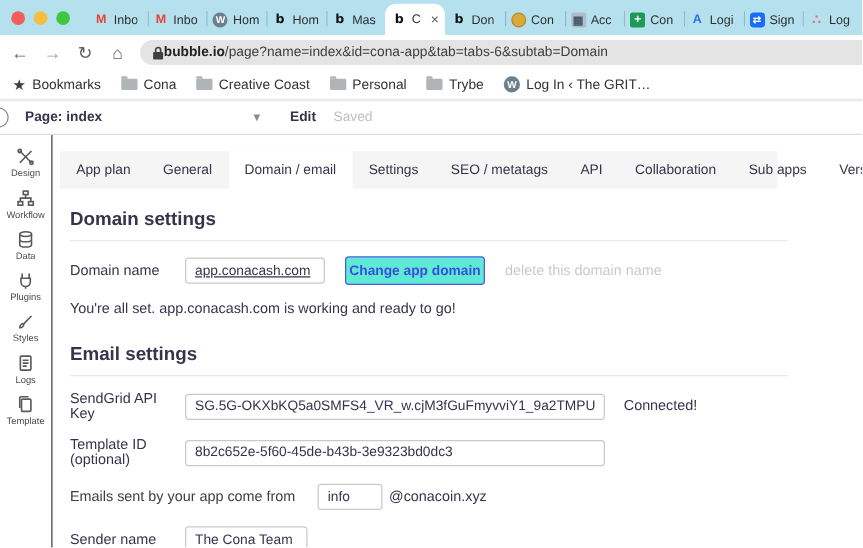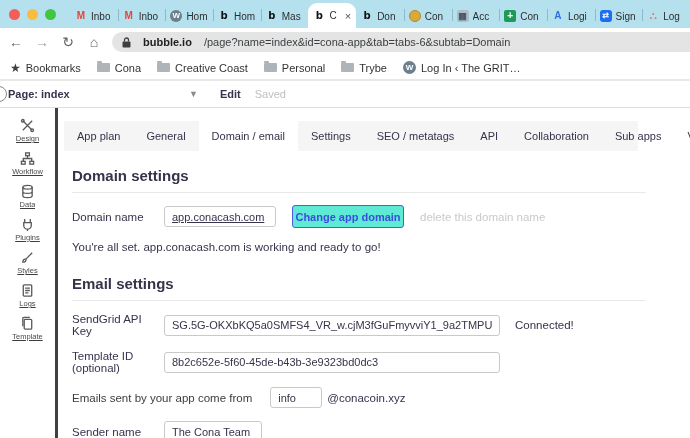--- a/index.html
+++ b/index.html
@@ -31,49 +31,49 @@
   .fav-ads { color:#2f6fe4; font-size:10px; }
   .fav-sign { background:#1a6ef5; color:#fff; font-size:8px; border-radius:3px; }
   .fav-asana { color:#f06a6a; font-size:11px; }
   .tab-close { margin-left:auto; color:#555; font-size:11px; cursor:pointer; }
 
   .addressbar { height:28px; background:#fff; display:flex; align-items:center;
     padding:0 0 0 8px; gap:10px; }
   .nav-ic { color:#5f6368; font-size:14px; width:16px; text-align:center; cursor:pointer; }
   .nav-ic.dim { color:#9aa0a6; }
   .urlpill { flex:1; height:20px; background:#e4e4e4; border-radius:10px 0 0 10px;
-    display:flex; align-items:center; gap:12px; padding:0 8px 0 10px; overflow:hidden; }
+    display:flex; align-items:center; gap:0; padding:0 8px 0 10px; overflow:hidden; }
   .lock-icon { flex:0 0 auto; display:inline-block; }
   .url-host { font-size:11px; font-weight:bold; color:#202124; white-space:nowrap; }
   .url-rest { font-size:11px; color:#3c4043; white-space:nowrap; overflow:hidden; }
 
   .bookmarksbar { height:25px; background:#fff; border-bottom:2px solid #e8e8e8;
     display:flex; align-items:center; gap:16px; padding:0 10px; font-size:11px; color:#333; }
   .bm { display:flex; align-items:center; gap:5px; cursor:pointer; white-space:nowrap; }
   .star-icon { font-size:12px; color:#3c4043; }
   .folder-icon { width:13px; height:9px; background:#aeb4b8; border-radius:1px; position:relative; display:inline-block; }
   .folder-icon::before { content:""; position:absolute; top:-2px; left:0; width:5px; height:2px;
     background:#aeb4b8; border-radius:1px 1px 0 0; }
   .wp-bm { width:13px; height:13px; background:#6b7f8c; color:#fff; border-radius:50%;
     font-size:8px; font-weight:bold; text-align:center; line-height:13px; }
 
   
   .editor-header { height:27px; border-bottom:1px solid #ddd; display:flex;
-    align-items:center; font-size:11px; position:relative; padding-left:8px; }
+    align-items:center; font-size:11px; position:relative; padding-left:20px; }
   .help-circle { position:absolute; left:-9px; top:5px; width:16px; height:16px;
     border:1px solid #888; border-radius:50%; }
   .page-select { width:190px; display:flex; align-items:center; font-weight:bold;
     color:#39324b; cursor:pointer; }
   .page-caret { margin-left:auto; color:#8a8a8a; font-size:9px; }
   .edit-link { margin-left:22px; font-weight:bold; color:#39324b; cursor:pointer; }
   .saved-label { margin-left:14px; color:#c0c0c0; }
 
   
   .body { display:flex; height:330px; }
-  .sidebar { width:58px; border-right:3px solid #404040; padding-top:6px; flex:0 0 auto;text-decoration:underline; }
+  .sidebar { width:42px; border-right:1px solid #404040; padding-top:6px; flex:0 0 auto; }
   .side-item { height:33px; display:flex; flex-direction:column; align-items:center;
     justify-content:center; gap:1px; cursor:pointer; color:#5a5a5a; }
   .side-item svg { width:15px; height:15px; stroke:#5a5a5a; fill:none; stroke-width:1.4; }
   .side-label { font-size:7.5px; color:#4a4a4a; max-width:42px; overflow:hidden; white-space:nowrap; }
   .side-item.active svg { stroke:#2b4bf2; }
   .side-item.active .side-label { color:#2b4bf2; }
 
   main { flex:1; padding-left:6px; overflow:hidden; }
   .settings-tabs { margin-top:13px; width:574px; height:30px; background:#f5f5f5;
     display:flex; font-size:11px; color:#39324b; }

